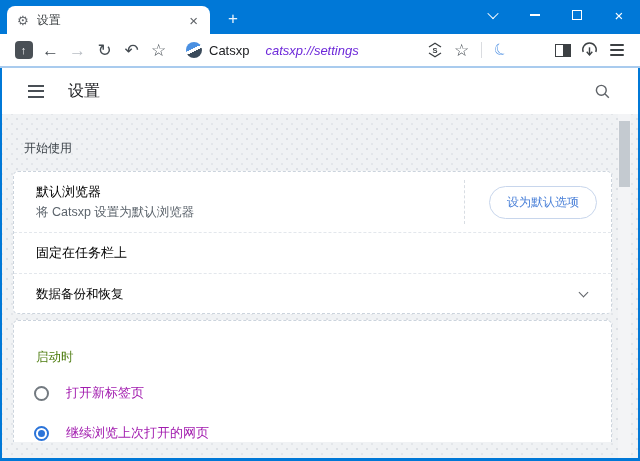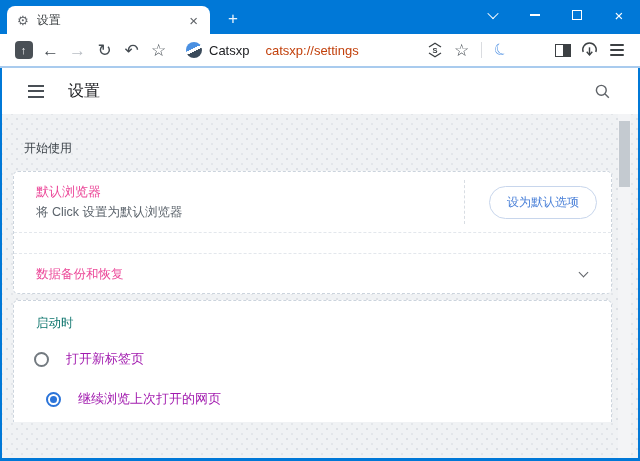--- a/index.html
+++ b/index.html
@@ -27,21 +27,21 @@
         padding:0 10px; flex:none; }
   .tb-icon{ width:27px; height:26px; display:flex; align-items:center; justify-content:center;
         color:#454c52; font-size:17px; line-height:1; flex:none; }
   .boss{ width:18px; height:18px; background:#4a5056; border-radius:4px; color:#fff; font-size:11px; font-weight:bold;
         display:flex; align-items:center; justify-content:center; }
   .disabled{ color:#b9bec4; }
   .addr{ display:flex; align-items:center; margin-left:14px; min-width:0;text-align:right; }
   .logo{ width:16px; height:16px; border-radius:50%;
         background:linear-gradient(155deg,#4a90e2 42%,#ffffff 42%,#ffffff 56%,#3a4a5a 56%); flex:none; }
   .brand{ font-size:13px; color:#202124; margin-left:7px; }
-  .url{ font-size:13px; color:#c2410c; margin-left:16px; white-space:nowrap; }
+  .url{ font-size:13px; color:#6d28d9; margin-left:16px; white-space:nowrap;font-style:italic; }
   .tb-right{ margin-left:auto; display:flex; align-items:center; }
   .vsep{ width:1px; height:16px; background:#dadce0; margin:0 6px; }
   .moon{ color:#5f9be6; font-size:16px; transform:rotate(-25deg); }
   .gapblock{ width:34px; }
   .sidebar-ic{ width:16px; height:13px; border:1.5px solid #3c4043; display:flex; justify-content:flex-end; }
   .sidebar-ic div{ width:7px; height:100%; background:#3c4043; }
   .burger{ display:flex; flex-direction:column; gap:3px; }
   .burger div{ width:14px; height:1.8px; background:#3c4043; border-radius:1px; }
 
   
@@ -57,35 +57,35 @@
   .page{ flex:1; background-color:#f0f2f4;
         background-image:radial-gradient(circle,#dde0e5 1px,transparent 1.3px),
                          radial-gradient(circle,#e3e6ea 1px,transparent 1.3px);
         background-size:10px 10px,10px 10px; background-position:0 0,5px 5px;
         padding:26px 0 0 0; position:relative; overflow:hidden; }
   .section-label{ font-size:12px; color:#3b4248; margin:0 0 14px 22px; }
   .card{ margin:0 26px 0 11px; background:#fff; border:1px dashed #ccd4dd; border-radius:5px; }
   .row{ display:flex; align-items:center; }
   .row + .row{ border-top:1px dashed #e3e7ec; }
   .row-text{ padding:10px 12px 10px 22px; min-width:0; }
-  .row-title{ font-size:13px; color:#ec4899; line-height:20px; }
+  .row-title{ font-size:13px; color:#000000; line-height:20px; }
   .row-sub{ font-size:12.5px; color:#5c646c; line-height:20px; }
   .row-action{ margin-left:auto; display:flex; align-items:center; align-self:stretch; padding-right:14px;gap:8px; }
   .action-sep{ border-left:1px dashed #d8dde3; align-self:stretch; margin:8px 0; }
   .pill-btn{ margin-left:16px; background:#fff; border:1px solid #c8d6ec; border-radius:17px; color:#4a80d8;
         font-size:12px; padding:7px 17px; white-space:nowrap; font-family:inherit; }
   .single-row{ height:40px; }
   .single-row .row-title{ font-size:12.5px;text-align:right; }
   .chev-down{ width:7px; height:7px; border-right:1.6px solid #5f6368; border-bottom:1.6px solid #5f6368;
         transform:rotate(45deg); margin:-3px 24px 0 auto; }
   .card2{ margin-top:6px; height:122px; border-radius:5px 5px 0 0; border-bottom:none; }
-  .card2-label{ font-size:12.5px; color:#0f766e; padding:14px 22px 0 22px; }
+  .card2-label{ font-size:12.5px; color:#4d7c0f; padding:28px 22px 0 22px; }
   .radio-row{ display:flex; align-items:center; padding-left:20px; }
   .radio-row.first{ margin-top:18px; }
-  .radio-row.second{ margin-top:22px;margin-left:12px; }
+  .radio-row.second{ margin-top:22px; }
   .radio{ width:15px; height:15px; border-radius:50%; border:2px solid #737a80; flex:none;
         display:flex; align-items:center; justify-content:center; background:#fff; }
   .radio.selected{ border-color:#2b74d9; }
   .radio.selected::after{ content:""; width:7px; height:7px; border-radius:50%; background:#2b74d9; }
   .radio-label{ font-size:13px; color:#a21caf; margin-left:17px; }
 
   
   .scroll-track{ position:absolute; top:0; right:7px; width:13px; height:100%; background:#f3f4f6; }
   .scroll-thumb{ position:absolute; top:7px; right:8px; width:11px; height:66px; background:#c4cad0; }
 
@@ -198,29 +198,30 @@
       </div>
     </div>
 
     <div class="page">
       <div class="section-label">开始使用</div>
 
       <div class="card">
         <div class="row">
           <div class="row-text">
             <div class="row-title">默认浏览器</div>
-            <div class="row-sub">将 Click 设置为默认浏览器</div>
+            <div class="row-sub">将 Catsxp 设置为默认浏览器</div>
           </div>
           <div class="row-action">
             <div class="action-sep"></div>
             <button class="pill-btn">设为默认选项</button>
           </div>
         </div>
         <div class="row">
           <div class="row-text">
+            <div class="row-title">固定在任务栏上</div>
           </div>
         </div>
         <div class="row single-row">
           <div class="row-text" style="padding-top:0;padding-bottom:0;">
             <div class="row-title">数据备份和恢复</div>
           </div>
           <div class="chev-down"></div>
         </div>
       </div>
 

